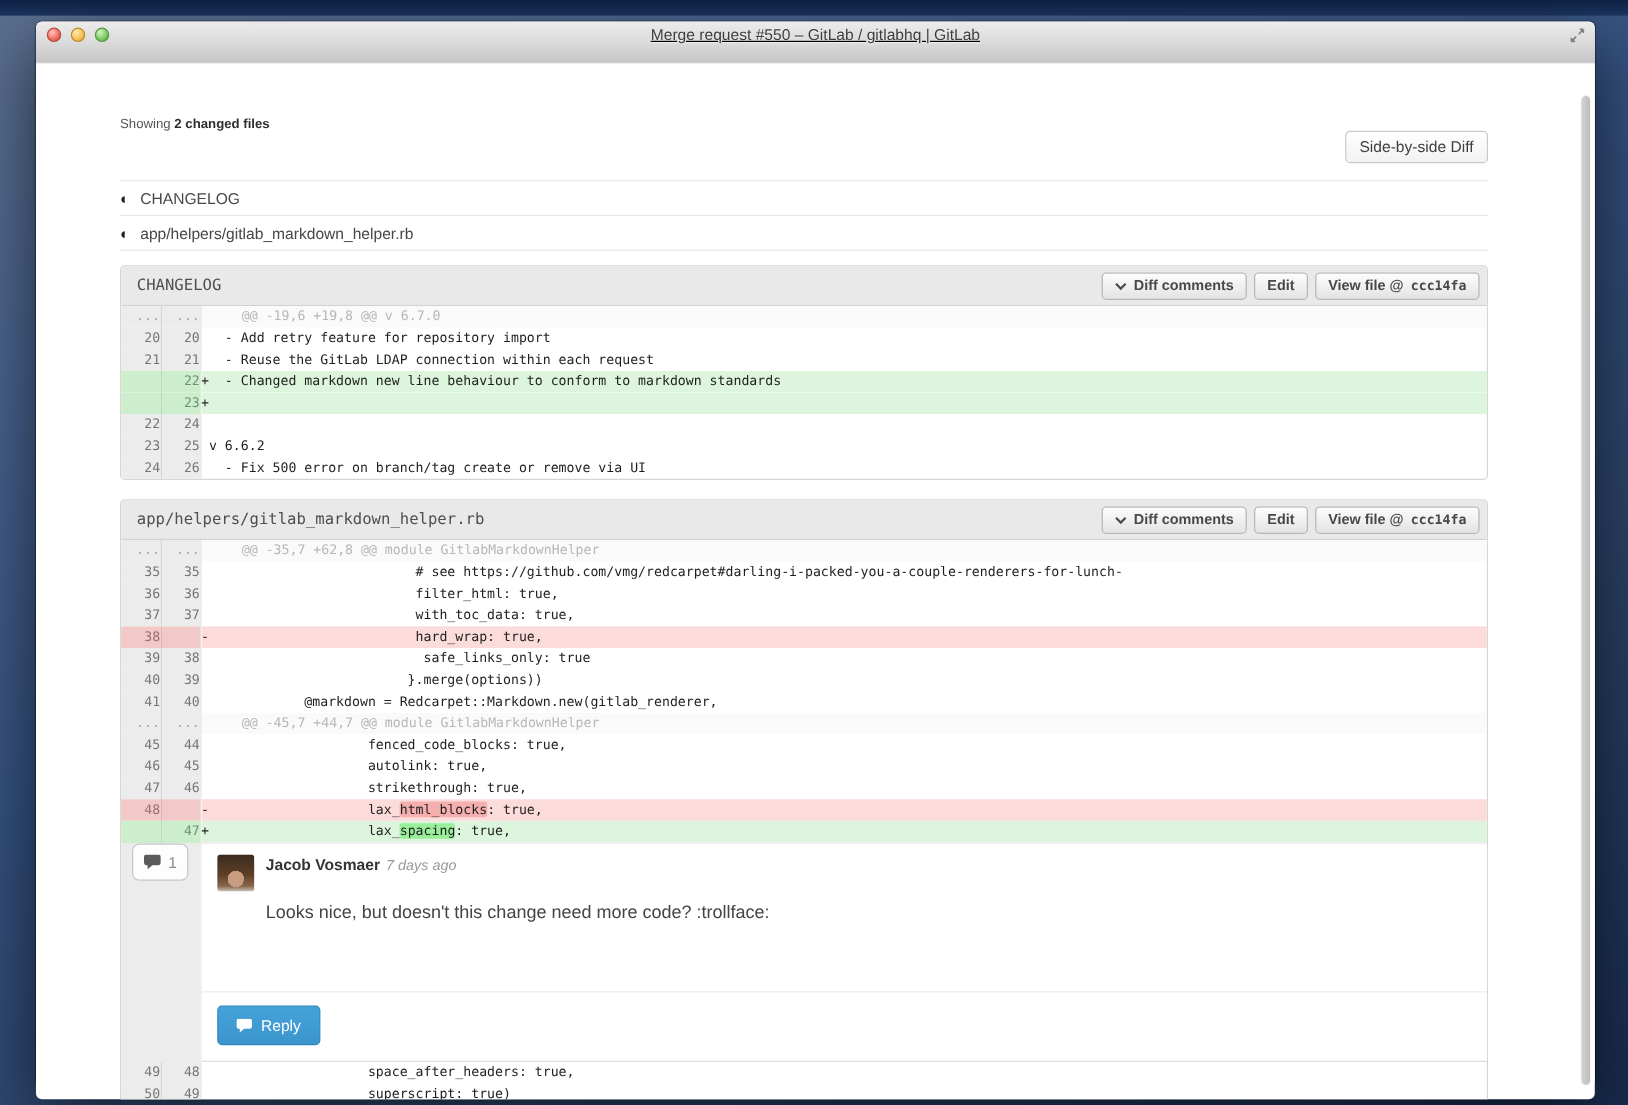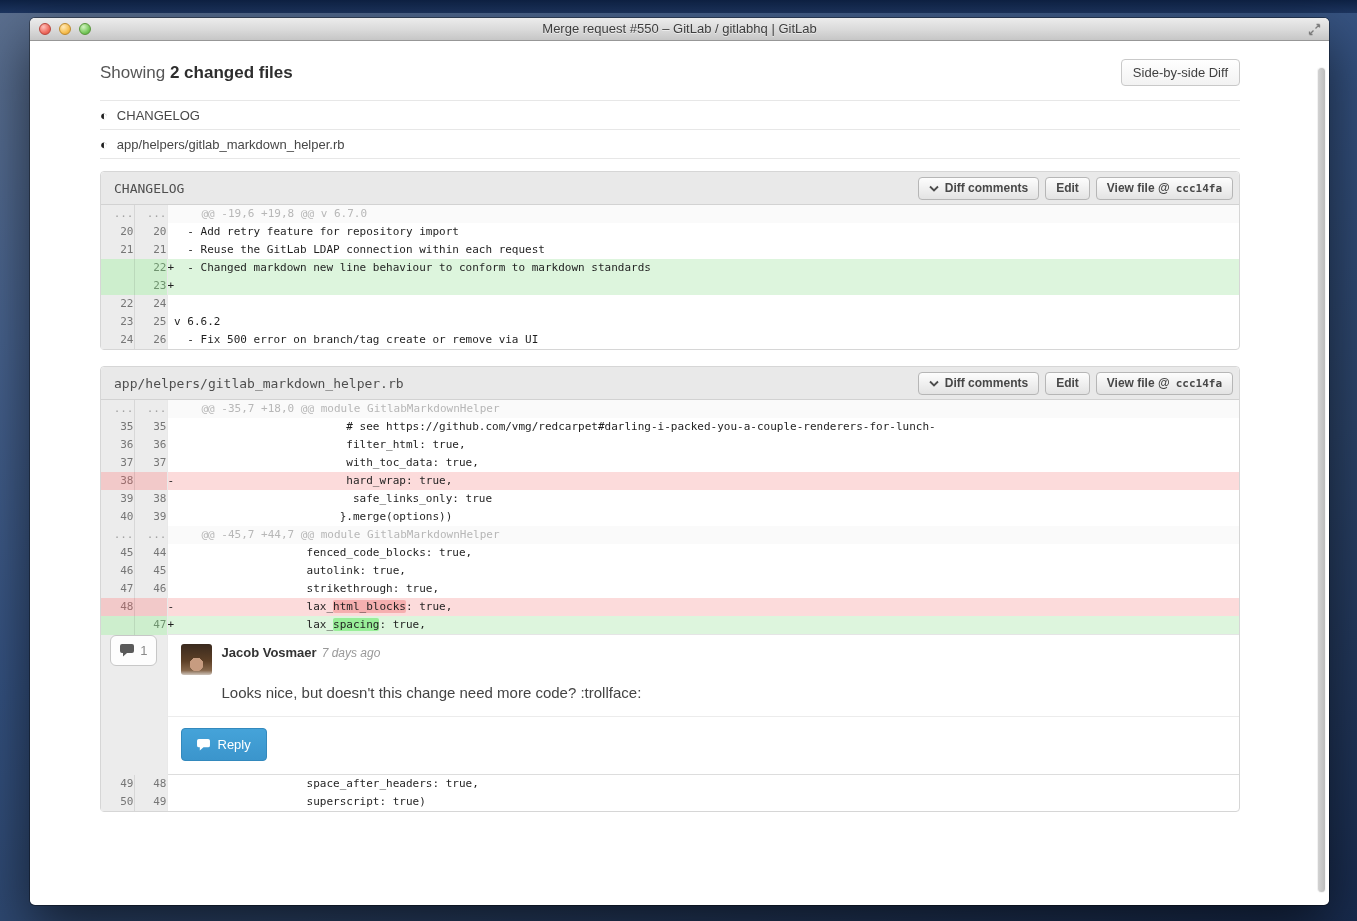--- a/index.html
+++ b/index.html
@@ -6,22 +6,22 @@
   html,body { width:1357px; height:921px; overflow:hidden; font-family:"Liberation Sans", sans-serif; }
 
   .desktop { position:relative; width:1357px; height:921px;
     background:linear-gradient(155deg,#5b6f8e 0%,#46618c 22%,#33507e 45%,#2b4368 68%,#182b4e 100%); }
   .desktop::before { content:""; position:absolute; top:0; left:0; right:0; height:13px;
     background:linear-gradient(#0e2244,#1d3560); }
 
   .window { position:absolute; left:30px; top:18px; width:1299px; height:887px;
     background:#fff; border-radius:5px;
     box-shadow:0 22px 55px rgba(0,0,0,.6), 0 0 0 1px rgba(0,0,0,.35); }
-  .titlebar { position:relative; height:23px; border-radius:5px 5px 0 0;
-    background:linear-gradient(#ececec,#d9d9d9 55%,#c6c6c6); border-bottom:1px solid #979797; }
+  .titlebar { position:relative; height:35px; border-radius:5px 5px 0 0;
+    background:linear-gradient(#ececec,#d9d9d9 55%,#c6c6c6); border-bottom:1px solid #979797;text-decoration:underline; }
   .win-title { text-align:center; line-height:22px; font-size:13px; color:#3d3d3d;
     text-shadow:0 1px 0 rgba(255,255,255,.55); }
   .lights { position:absolute; left:9px; top:5px; display:flex; gap:8px; }
   .light { width:12px; height:12px; border-radius:50%; }
   .light.red    { background:radial-gradient(circle at 35% 30%, #ffc2bc, #ee6c60 60%, #d8473b); border:1px solid #b8463d; }
   .light.yellow { background:radial-gradient(circle at 35% 30%, #ffe9b8, #f6bf52 60%, #df9c2d); border:1px solid #bd8a2e; }
   .light.green  { background:radial-gradient(circle at 35% 30%, #d2f3c0, #79c95e 60%, #4ba436); border:1px solid #59953c; }
   .resize-glyph { position:absolute; right:8px; top:5px; opacity:.7; }
 
   .page { position:relative; height:863px; overflow:hidden; border-radius:0 0 5px 5px; background:#fff; }
@@ -30,24 +30,24 @@
   
   .tabs { display:flex; gap:3px; margin-top:5px; border-bottom:1px solid #dcdcdc; align-items:flex-end; height:41px; }
   .tab { display:flex; align-items:center; gap:8px; height:40px; padding:0 23px;
     font-size:13px; color:#989898; border:1px solid #e7e7e7; border-radius:5px 5px 0 0;
     margin-bottom:-1px; background:#fff; cursor:pointer; }
   .tab svg { opacity:.85; }
   .tab.active { color:#2f2f2f; font-weight:bold; border-color:#dcdcdc; border-bottom-color:#fff; }
 
   
   .summary-row { display:flex; justify-content:space-between; align-items:center; margin-top:18px; }
-  .showing { font-size:17px; color:#565656; }
+  .showing { font-size:11px; color:#565656; }
   .showing b { color:#2e2e2e; }
   .btn-light { padding:5px 11px; font-size:13px; color:#3f3f3f; background:linear-gradient(#fff,#f2f2f2);
-    border:1px solid #c9c9c9; border-radius:4px; cursor:pointer; font-family:"Liberation Sans",sans-serif; }
+    border:1px solid #c9c9c9; border-radius:4px; cursor:pointer; font-family:"Liberation Sans",sans-serif;margin-top:38px; }
 
   
   .file-list { margin-top:14px; border-top:1px solid #e7e7e7; }
   .file-item { height:29px; display:flex; align-items:center; gap:9px; border-bottom:1px solid #e7e7e7;
     font-size:13px; color:#474747; cursor:pointer; }
   .adjust-icon { font-size:13px; color:#1f1f1f; line-height:1; }
 
   
   .diff-box { margin-top:12px; border:1px solid #d6d6d6; border-radius:4px; background:#fff; }
   .diff-box + .diff-box { margin-top:16px; }
@@ -82,21 +82,21 @@
   td.note-cell { background:#fff; font-family:"Liberation Sans",sans-serif; border-top:1px solid #e5e5e5; border-bottom:1px solid #ddd; }
   .note { padding:9px 10px 14px 13px; }
   .note-head { display:flex; align-items:flex-start; gap:10px; }
   .avatar { width:31px; height:31px; border-radius:3px; flex:none;
     background:
       radial-gradient(circle at 50% 66%, #c79c80 0 26%, rgba(0,0,0,0) 27%),
       linear-gradient(180deg,#3a2a1e 0%,#5d4027 55%,#86674b 85%,#cfc5bc 100%); }
   .note-author { font-size:13px; font-weight:bold; color:#333; }
   .note-time { font-size:12px; font-style:italic; color:#999; margin-left:5px;margin-top:10px; }
   .note-body { margin:9px 0 0 41px; font-size:15px; color:#444; }
-  .reply-row { border-top:1px solid #ececec; padding:11px 13px 13px; }
+  .reply-row { border-top:1px solid #ececec; padding:11px 13px 13px;margin-top:42px; }
   .reply-btn { display:inline-flex; align-items:center; gap:8px; padding:8px 15px;
     background:linear-gradient(#45a3d9,#3b95cc); border:1px solid #3389bd; border-radius:4px;
     color:#fff; font:13px "Liberation Sans",sans-serif; cursor:pointer; }
 
   .scrollbar-thumb { position:absolute; right:3px; top:26px; bottom:11px; width:9px; border-radius:5px;
     background:linear-gradient(90deg,#d2d2d2,#bdbdbd); border:1px solid rgba(255,255,255,.8); }
 </style>
 </head>
 <body>
 
@@ -200,21 +200,21 @@
                     <polyline points="1,1.5 5,5.5 9,1.5" fill="none" stroke="#4c4c4c" stroke-width="1.8"></polyline>
                   </svg>Diff comments</button>
                 <button class="hbtn">Edit</button>
                 <button class="hbtn">View file @ <span class="mono">ccc14fa</span></button>
               </div>
               <table class="diff">
                 <tbody>
                   <tr class="match">
                     <td class="ln">...</td>
                     <td class="ln">...</td>
-                    <td class="code">@@ -35,7 +18,0 @@ module GitlabMarkdownHelper</td>
+                    <td class="code">@@ -35,7 +62,8 @@ module GitlabMarkdownHelper</td>
                   </tr>
                   <tr class="ctx">
                     <td class="ln">35</td>
                     <td class="ln">35</td>
                     <td class="code">                           # see https://github.com/vmg/redcarpet#darling-i-packed-you-a-couple-renderers-for-lunch-</td>
                   </tr>
                   <tr class="ctx">
                     <td class="ln">36</td>
                     <td class="ln">36</td>
                     <td class="code">                           filter_html: true,</td>
@@ -231,20 +231,25 @@
                   </tr>
                   <tr class="ctx">
                     <td class="ln">39</td>
                     <td class="ln">38</td>
                     <td class="code">                            safe_links_only: true</td>
                   </tr>
                   <tr class="ctx">
                     <td class="ln">40</td>
                     <td class="ln">39</td>
                     <td class="code">                          }.merge(options))</td>
+                  </tr>
+                  <tr class="ctx">
+                    <td class="ln">41</td>
+                    <td class="ln">40</td>
+                    <td class="code">             @markdown = Redcarpet::Markdown.new(gitlab_renderer,</td>
                   </tr>
                   <tr class="match">
                     <td class="ln">...</td>
                     <td class="ln">...</td>
                     <td class="code">@@ -45,7 +44,7 @@ module GitlabMarkdownHelper</td>
                   </tr>
                   <tr class="ctx">
                     <td class="ln">45</td>
                     <td class="ln">44</td>
                     <td class="code">                     fenced_code_blocks: true,</td>

